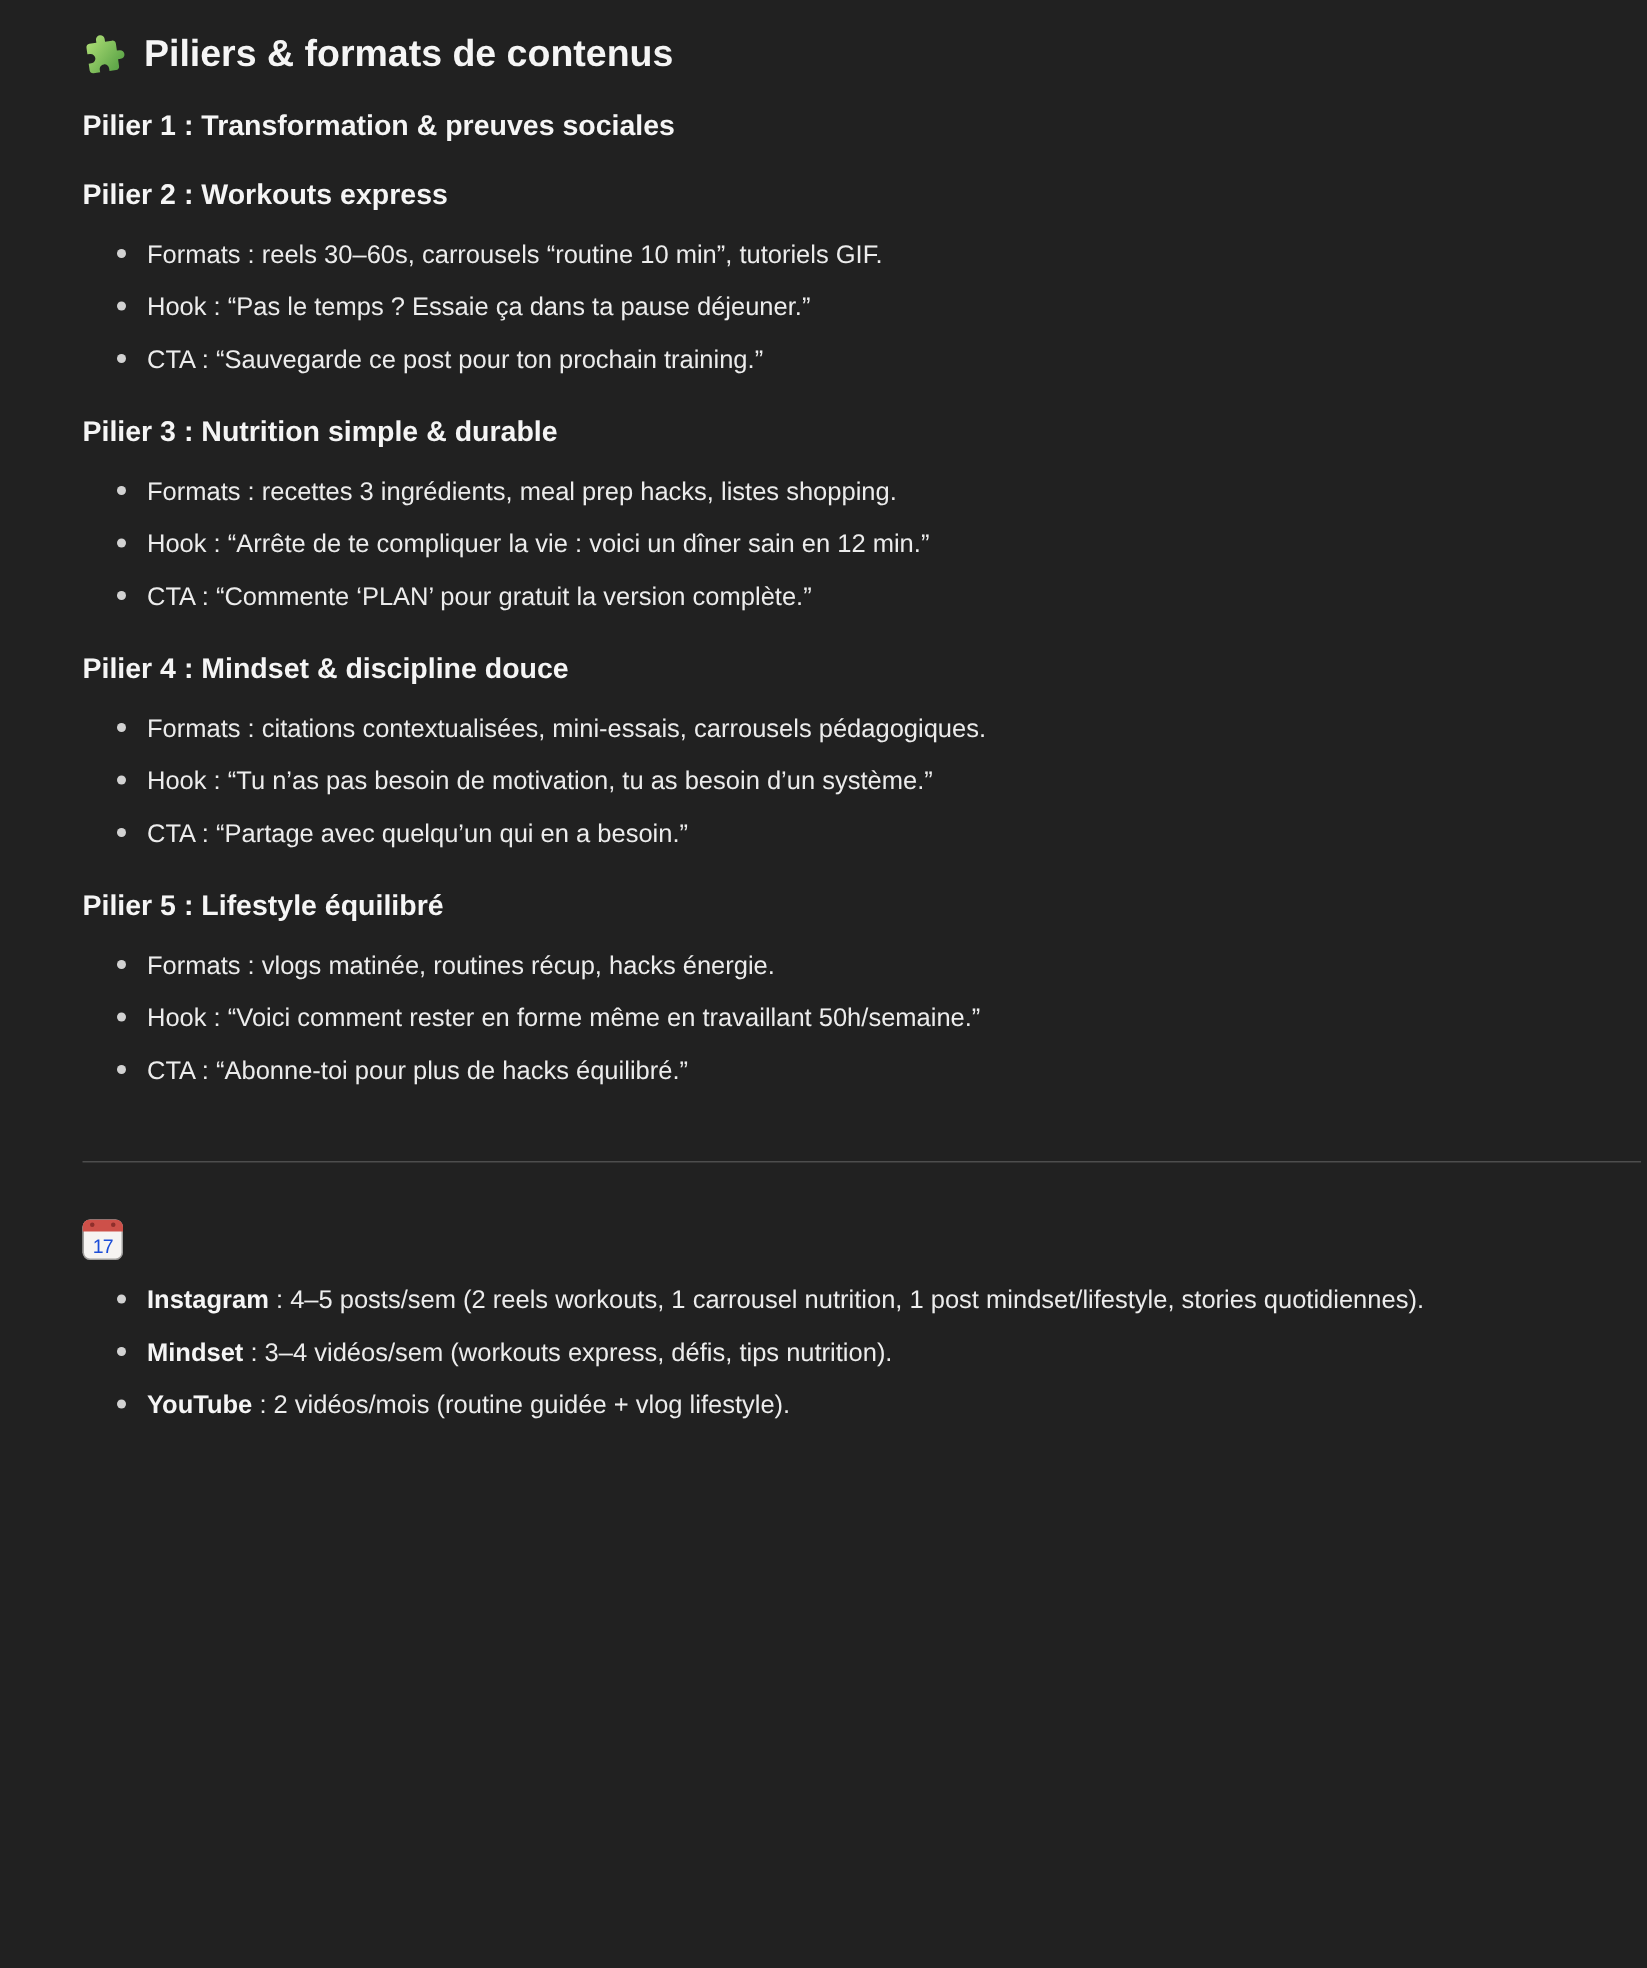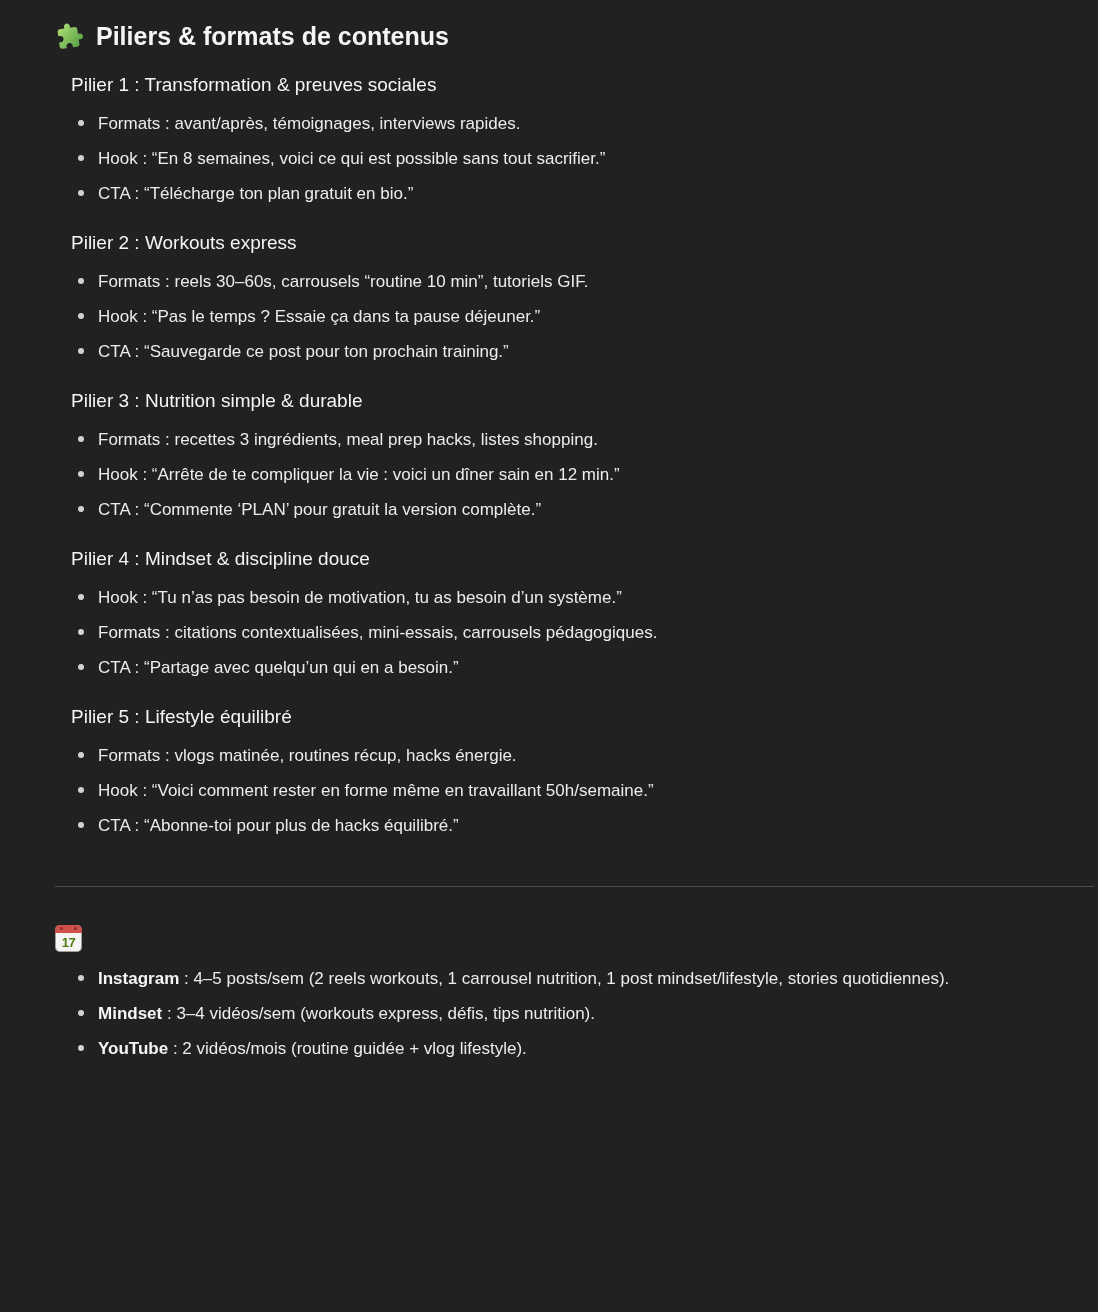--- a/index.html
+++ b/index.html
@@ -29,23 +29,23 @@
     gap: 11px;
     font-size: 25px;
     line-height: 32px;
     font-weight: 700;
     color: var(--heading);
     margin: 6px 0 10px 0;
   }
   h3.pillar-heading {
     font-size: 19px;
     line-height: 26px;
-    font-weight: 400;
+    font-weight: 700;
     color: var(--heading);
-    margin: 20px 0 9px 16px;
+    margin: 20px 0 9px 0;
   }
   ul.bullet-list {
     list-style: none;
     margin: 0;
     padding: 0;
   }
   ul.bullet-list li {
     position: relative;
     padding-left: 43px;
     margin: 2px 0;
@@ -109,23 +109,23 @@
     border-radius: 50%;
     background: #8e2f2b;
   }
   .cal-top::before { left: 5px; }
   .cal-top::after { right: 5px; }
   .cal-num {
     flex: 1;
     display: flex;
     align-items: center;
     justify-content: center;
-    color: #4d7c0f;
+    color: #1d4ed8;
     font-size: 13px;
-    font-weight: 700;
+    font-weight: 400;
     line-height: 1;
     letter-spacing: -0.5px;
   }
 </style>
 </head>
 <body>
 
 <div class="content">
 
   <section>
@@ -139,25 +139,20 @@
             </linearGradient>
           </defs>
           <path fill="url(#pg)" d="M20.5 11H19V7c0-1.1-.9-2-2-2h-4V3.5C13 2.12 11.88 1 10.5 1S8 2.12 8 3.5V5H4c-1.1 0-1.99.9-1.99 2v3.8H3.5c1.49 0 2.7 1.21 2.7 2.7s-1.21 2.7-2.7 2.7H2V20c0 1.1.9 2 2 2h3.8v-1.5c0-1.49 1.21-2.7 2.7-2.7 1.49 0 2.7 1.21 2.7 2.7V22H17c1.1 0 2-.9 2-2v-4h1.5c1.38 0 2.5-1.12 2.5-2.5S21.88 11 20.5 11z"></path>
         </svg>
       </span>
       <span>Piliers &amp; formats de contenus</span>
     </h2>
     <div id="pillars-container">
   <div class="pillar">
     <h3 class="pillar-heading">Pilier 1 : Transformation &amp; preuves sociales</h3>
-    <ul class="bullet-list">
-            <li>Formats : avant/après, témoignages, interviews rapides.</li>
-            <li>Hook : “En 8 semaines, voici ce qui est possible sans tout sacrifier.”</li>
-            <li>CTA : “Télécharge ton plan gratuit en bio.”</li>
-          </ul>
   </div>
 
   <div class="pillar">
     <h3 class="pillar-heading">Pilier 2 : Workouts express</h3>
     <ul class="bullet-list">
             <li>Formats : reels 30–60s, carrousels “routine 10 min”, tutoriels GIF.</li>
             <li>Hook : “Pas le temps ? Essaie ça dans ta pause déjeuner.”</li>
             <li>CTA : “Sauvegarde ce post pour ton prochain training.”</li>
           </ul>
   </div>
@@ -167,22 +162,22 @@
     <ul class="bullet-list">
             <li>Formats : recettes 3 ingrédients, meal prep hacks, listes shopping.</li>
             <li>Hook : “Arrête de te compliquer la vie : voici un dîner sain en 12 min.”</li>
             <li>CTA : “Commente ‘PLAN’ pour gratuit la version complète.”</li>
           </ul>
   </div>
 
   <div class="pillar">
     <h3 class="pillar-heading">Pilier 4 : Mindset &amp; discipline douce</h3>
     <ul class="bullet-list">
+            <li>Formats : citations contextualisées, mini-essais, carrousels pédagogiques.</li>
             <li>Hook : “Tu n’as pas besoin de motivation, tu as besoin d’un système.”</li>
-            <li>Formats : citations contextualisées, mini-essais, carrousels pédagogiques.</li>
             <li>CTA : “Partage avec quelqu’un qui en a besoin.”</li>
           </ul>
   </div>
 
   <div class="pillar">
     <h3 class="pillar-heading">Pilier 5 : Lifestyle équilibré</h3>
     <ul class="bullet-list">
             <li>Formats : vlogs matinée, routines récup, hacks énergie.</li>
             <li>Hook : “Voici comment rester en forme même en travaillant 50h/semaine.”</li>
             <li>CTA : “Abonne-toi pour plus de hacks équilibré.”</li>

